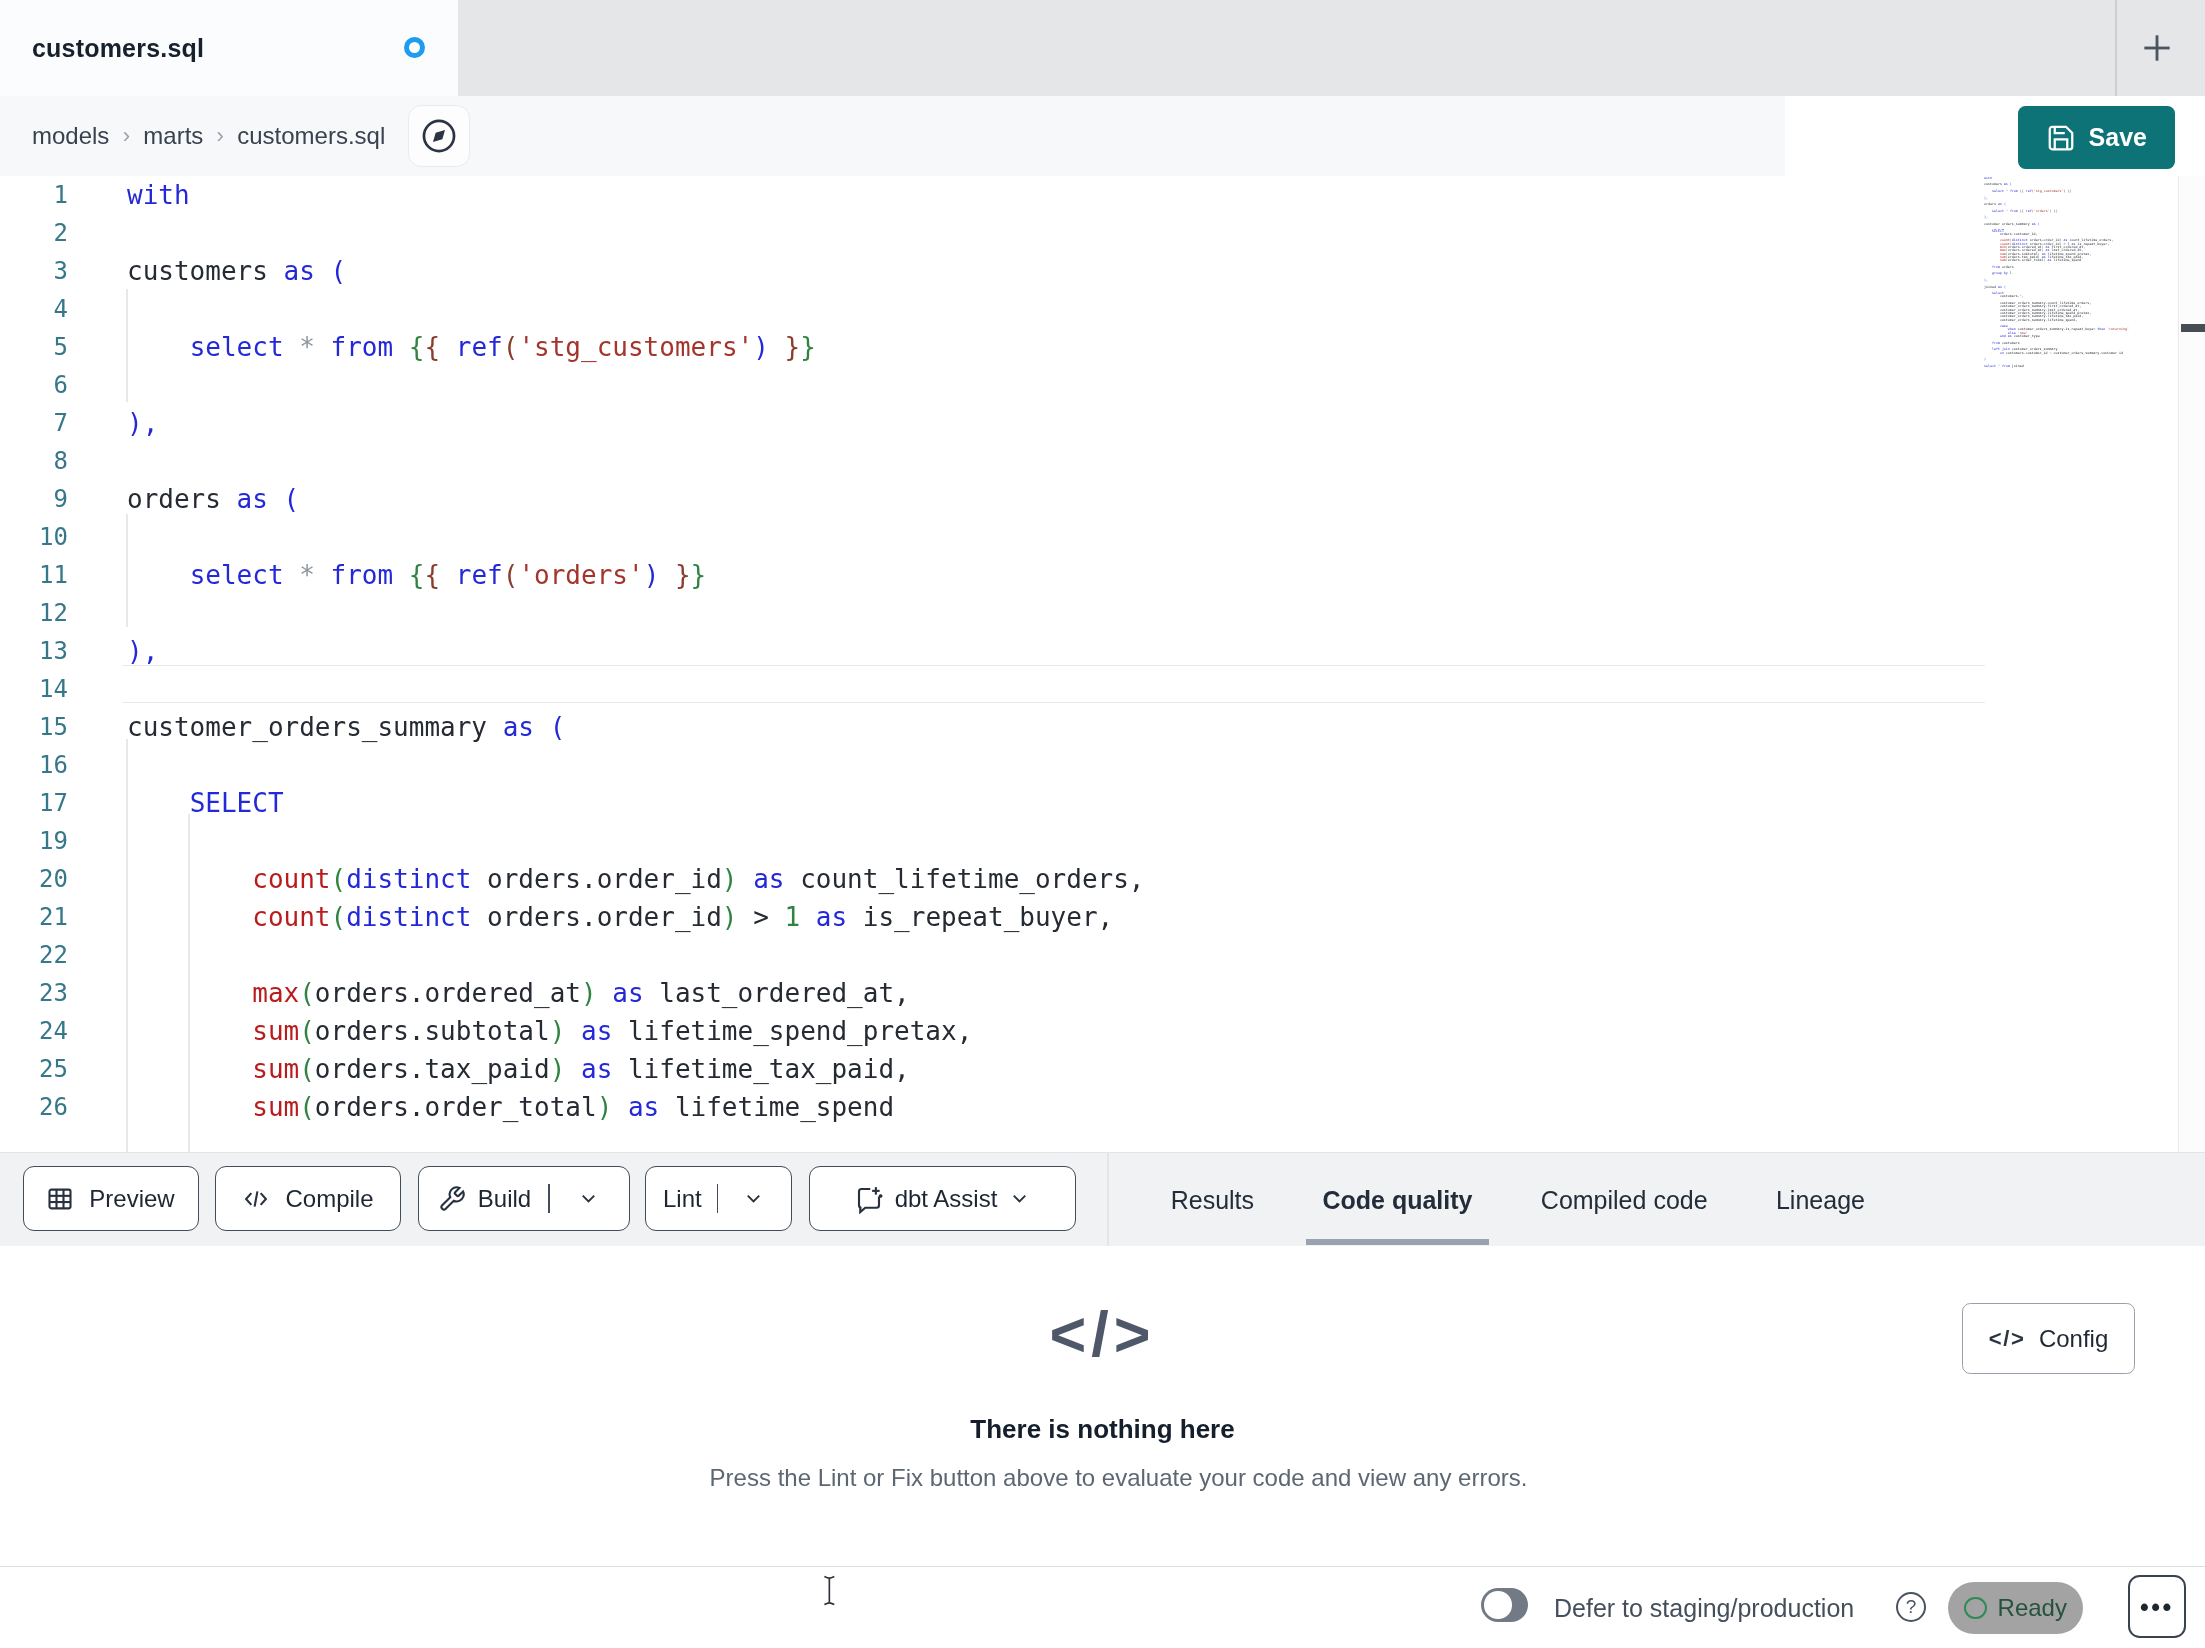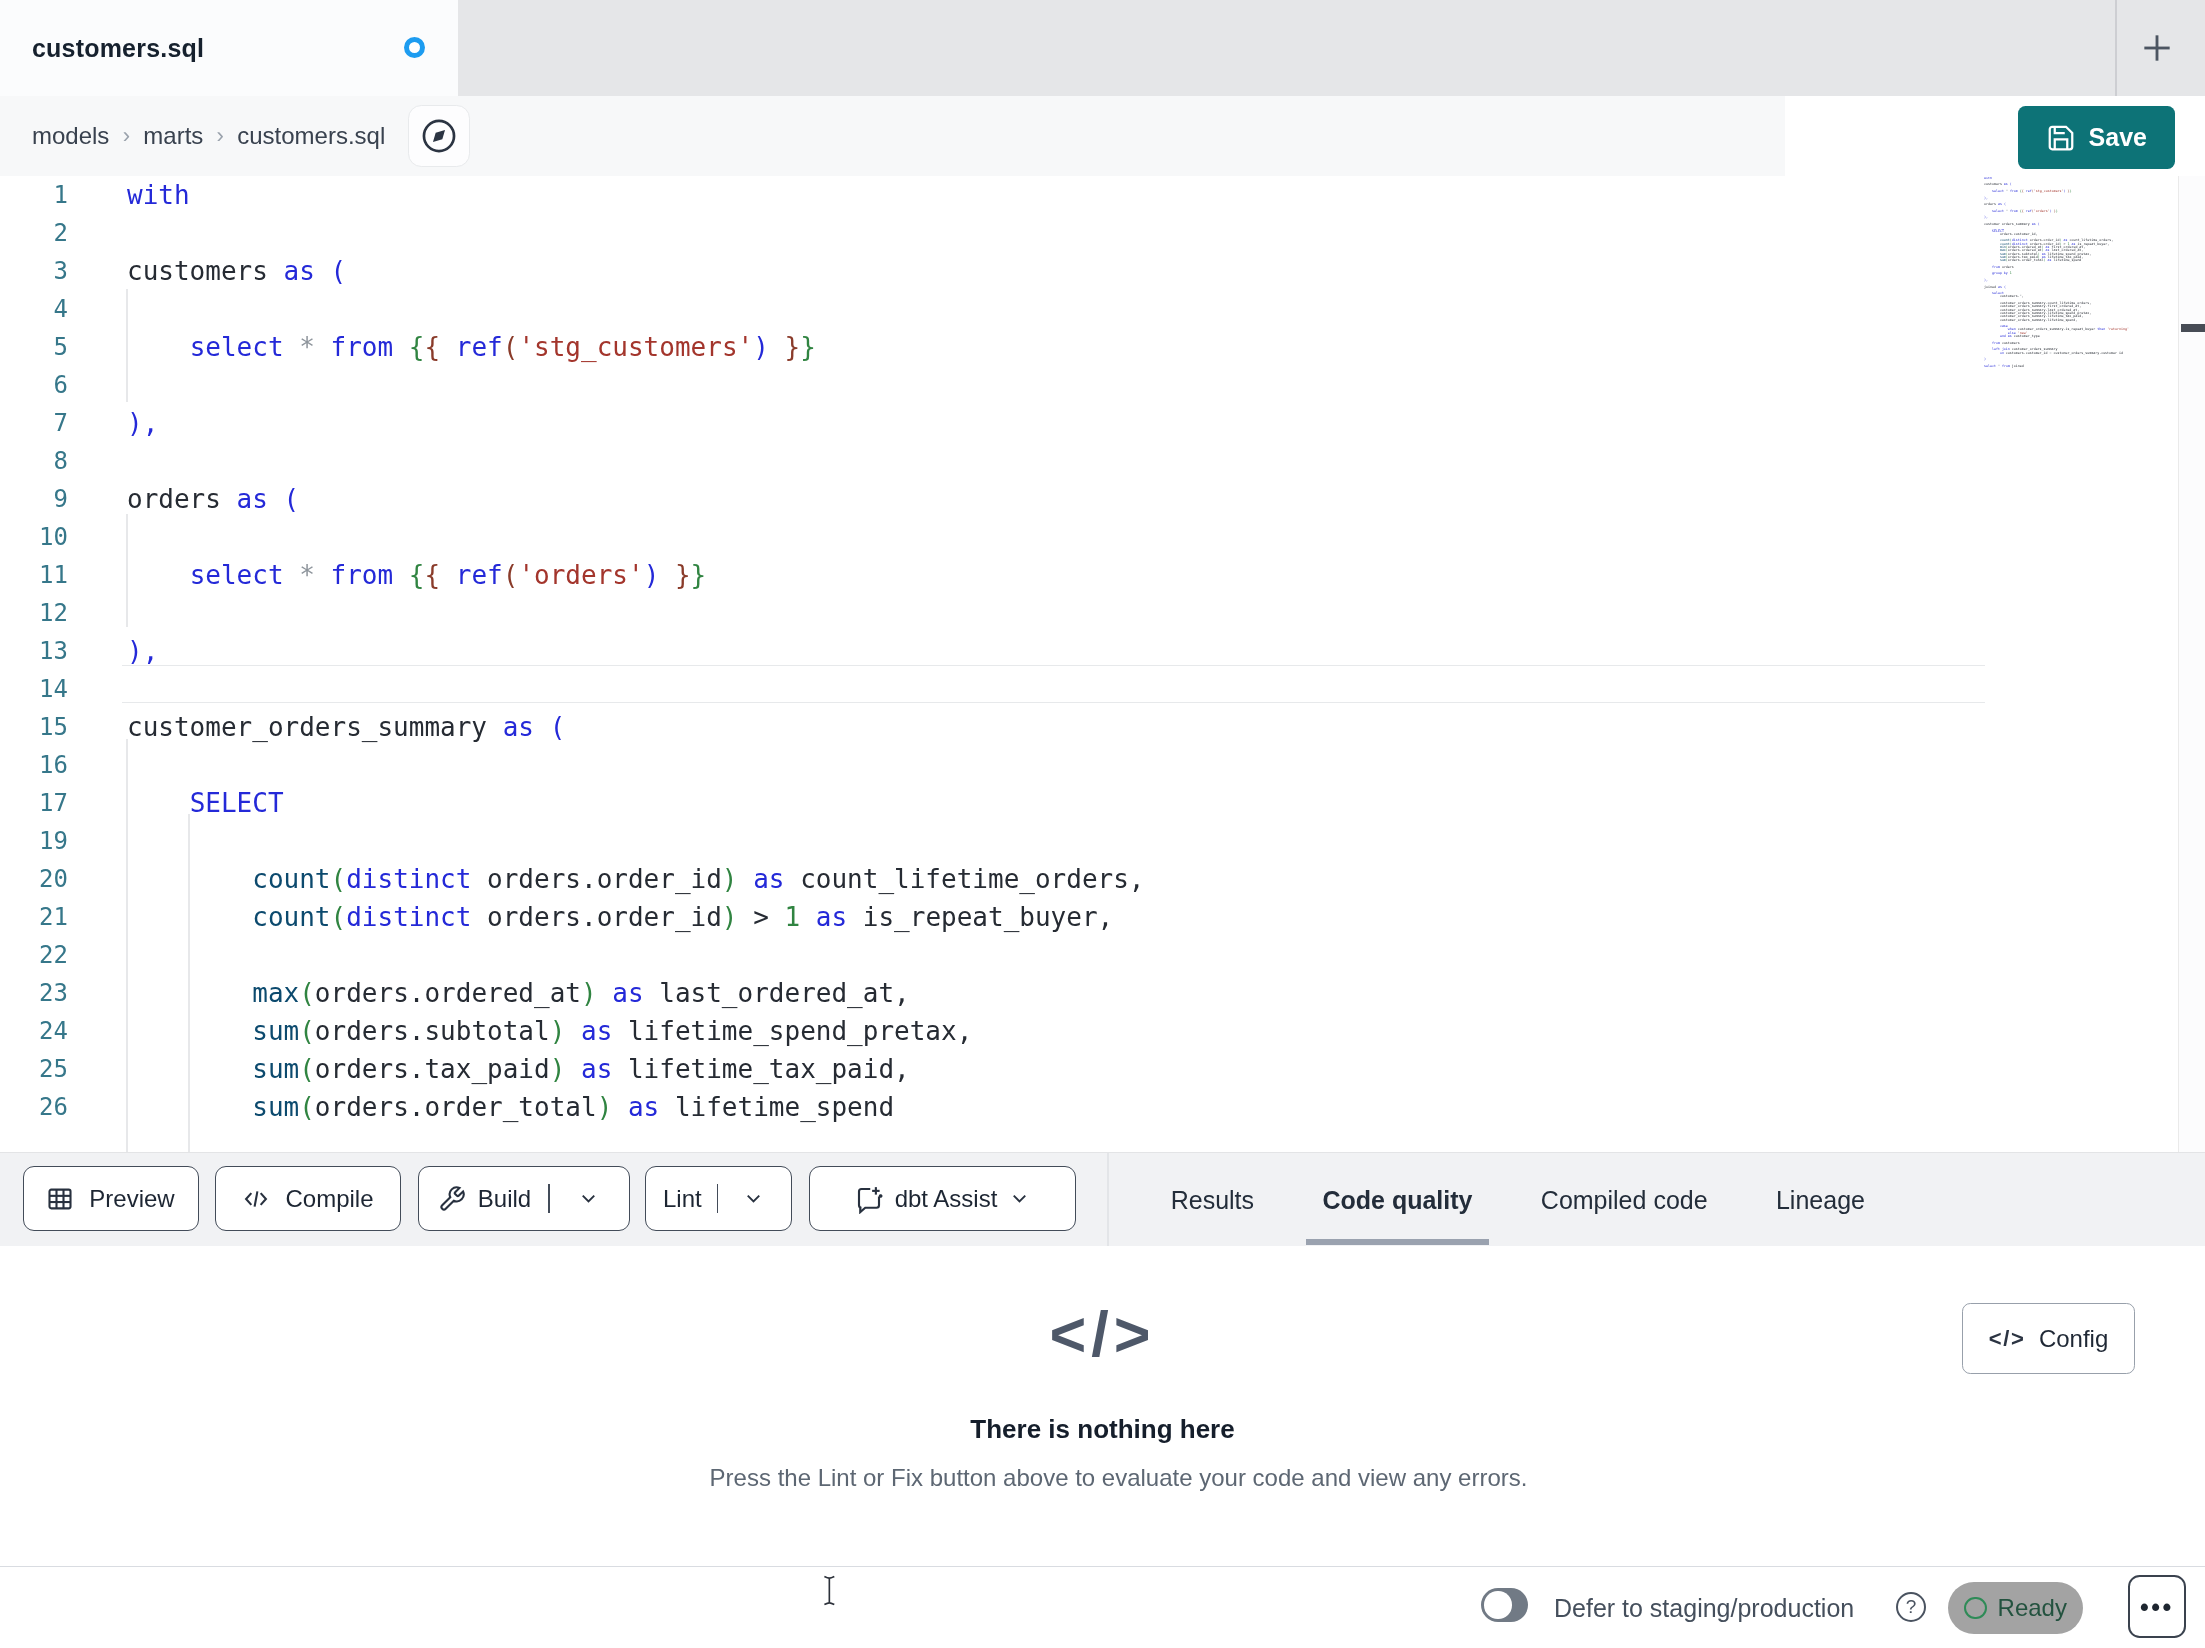--- a/index.html
+++ b/index.html
@@ -22,21 +22,21 @@
   .save-btn { position:absolute; left:2018px; top:10px; width:157px; height:63px; background:#0d7377; border:none; border-radius:7.5px; display:flex; align-items:center; justify-content:center; gap:12.5px; color:#ffffff; font-size:25px; font-weight:600; cursor:pointer; }
 
   
   .editor { position:absolute; left:0; top:176px; width:2205px; height:976px; background:#ffffff; overflow:hidden; }
   .cl { display:flex; height:38px; align-items:center; }
   .ln { width:68px; text-align:right; font-family:"DejaVu Sans Mono", monospace; font-size:24px; color:#36778a; flex:0 0 68px; }
   .cd { padding-left:59px; font-family:"DejaVu Sans Mono", monospace; font-size:26px; white-space:pre; color:#262b33; }
   .tk-k { color:#2429d8; }
   .tk-p { color:#262b33; }
   .tk-s { color:#a3352c; }
-  .tk-f { color:#0c4a6e; }
+  .tk-f { color:#b91c1c; }
   .tk-g { color:#308441; }
   .tk-m { color:#8a3b2a; }
   .tk-o { color:#8e959c; }
   .active-band { position:absolute; left:122px; width:1863px; top:489px; height:38px; border-top:1.7px solid #e7e9eb; border-bottom:1.7px solid #e7e9eb; pointer-events:none; }
   .iguide { position:absolute; width:1.7px; background:#e7e8ea; pointer-events:none; }
   .minimap { position:absolute; left:1984px; top:0.8px; width:192px; height:375px; overflow:hidden; cursor:pointer; }
   .mm-line { height:3.3px; font-family:"DejaVu Sans Mono", monospace; font-size:3.3px; line-height:3.3px; white-space:pre; }
   .scrolltrack { position:absolute; left:2178px; top:0; width:27.5px; height:976px; background:#fcfcfd; border-left:0.8px solid #eaeaea; }
   .scrollthumb { position:absolute; left:1.7px; top:148px; width:24px; height:7.5px; background:#474c55; }
 

